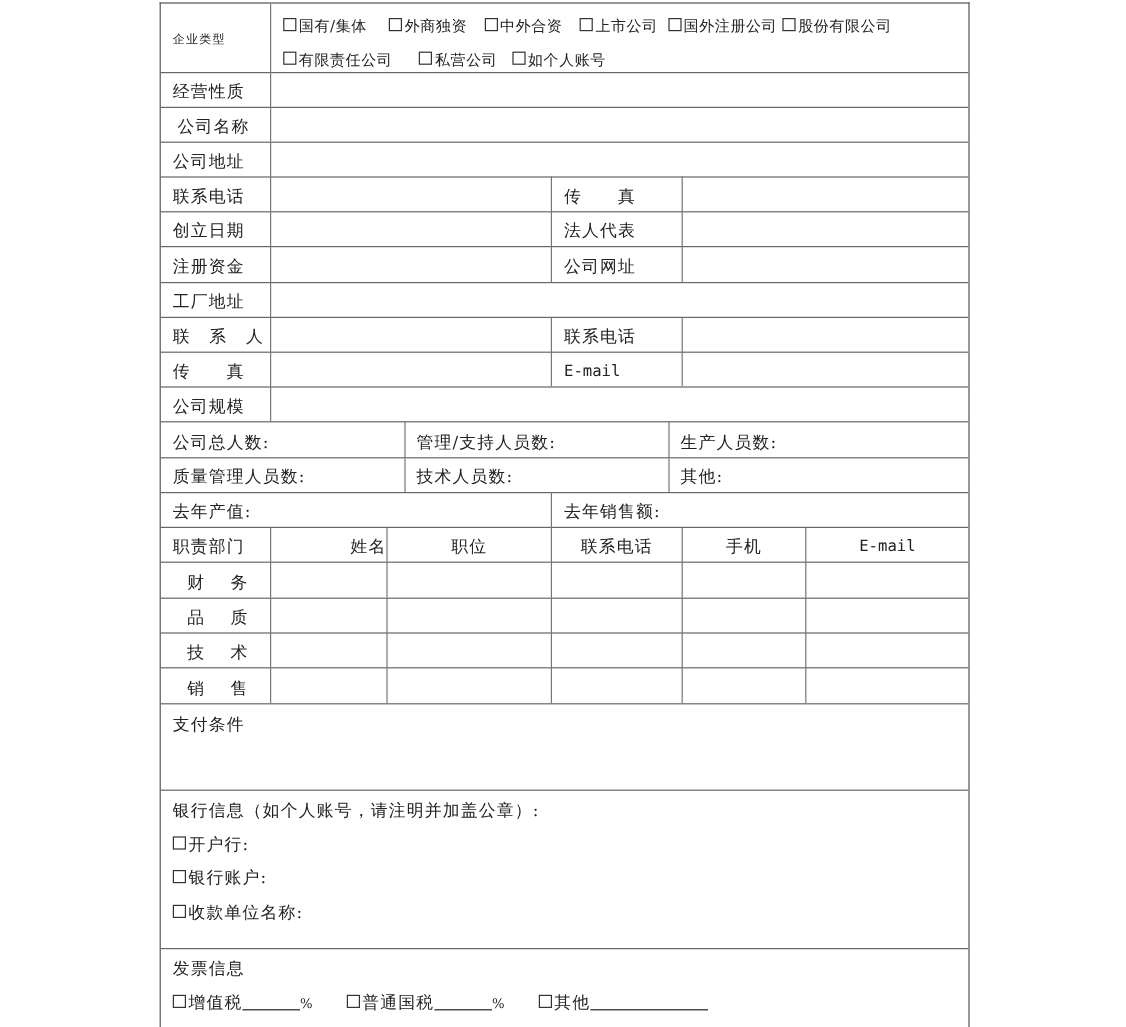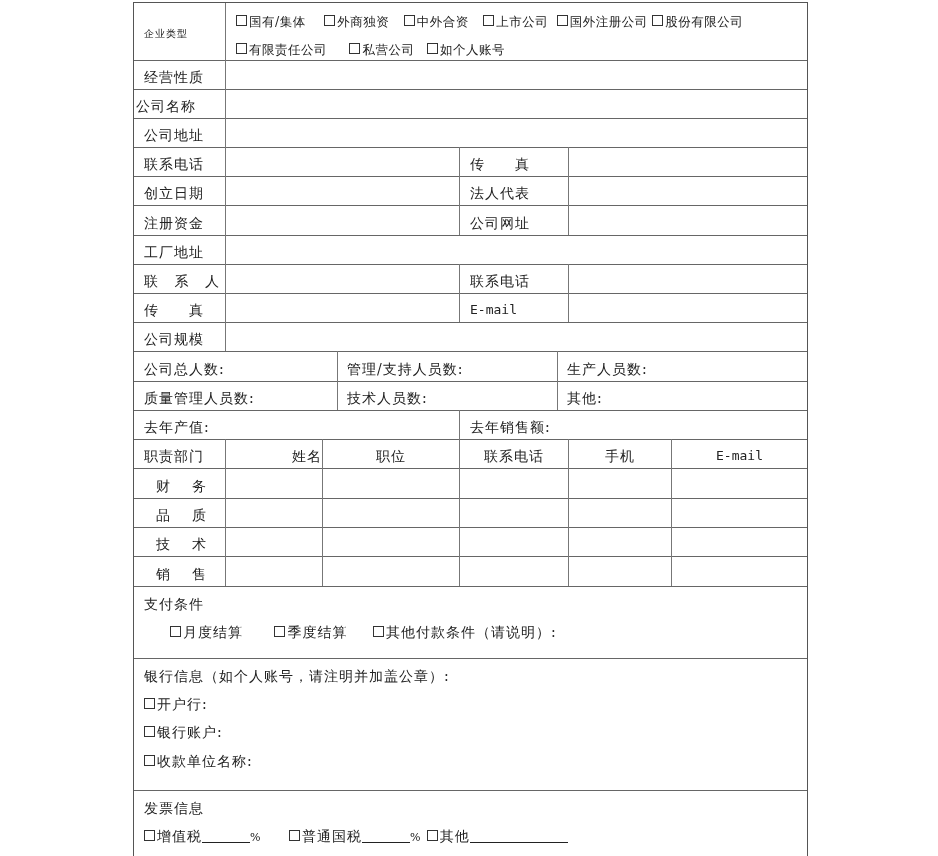--- a/index.html
+++ b/index.html
@@ -70,21 +70,21 @@
     <span style=""><span class="box"></span><span>股份有限公司</span></span>
   </div>
   <div class="t s" style="left:102px; top:38px">
     <span><span class="box"></span><span>有限责任公司</span></span>
     <span style="margin-left:18px"><span class="box"></span><span>私营公司</span></span>
     <span style="margin-left:8px"><span class="box"></span><span>如个人账号</span></span>
   </div>
 
   <div class="t" style="left:10px; top:65px">经营性质</div>
 
-  <div class="t" style="left:2px; top:94px">公司名称</div>
+  <div class="t" style="left:14px; top:94px">公司名称</div>
   <div class="t" style="left:100px; top:94px; width:565px; height:18px"></div>
   <div class="t" style="left:10px; top:123px">公司地址</div>
   <div class="t" style="left:100px; top:123px; width:565px; height:18px"></div>
 
   <div class="t" style="left:10px; top:152px">联系电话</div>
   <div class="t" style="left:100px; top:152px; width:220px; height:18px"></div>
   <div class="t" style="left:336px; top:152px">传　　真</div>
   <div class="t" style="left:442px; top:152px; width:225px; height:18px"></div>
 
   <div class="t" style="left:10px; top:181px">创立日期</div>
@@ -129,30 +129,25 @@
   <div class="t" style="left:326px; top:444px; width:108px; text-align:center">联系电话</div>
   <div class="t" style="left:435px; top:444px; width:102px; text-align:center">手机</div>
   <div class="t mono" style="left:538px; top:444px; width:135px; text-align:center">E-mail</div>
 
   <div class="t" style="left:22px; top:474px; letter-spacing:4px">财　务</div>
   <div class="t" style="left:22px; top:503px; letter-spacing:4px">品　质</div>
   <div class="t" style="left:22px; top:532px; letter-spacing:4px">技　术</div>
   <div class="t" style="left:22px; top:562px; letter-spacing:4px">销　售</div>
 
   <div class="t" style="left:10px; top:592px">支付条件</div>
-  <div class="t" style="left:36px; top:620px">
-    <span><span class="box"></span><span>月度结算</span></span>
-    <span style="margin-left:26px"><span class="box"></span><span>季度结算</span></span>
-    <span style="margin-left:20px"><span class="box"></span><span>其他付款条件（请说明）:</span></span>
-  </div>
 
   <div class="t" style="left:10px; top:664px">银行信息（如个人账号，请注明并加盖公章）:</div>
   <div class="t" style="left:10px; top:692px"><span class="box"></span><span>开户行:</span></div>
   <div class="t" style="left:10px; top:720px"><span class="box"></span><span>银行账户:</span></div>
   <div class="t" style="left:10px; top:749px"><span class="box"></span><span>收款单位名称:</span></div>
 
   <div class="t" style="left:10px; top:796px">发票信息</div>
   <div class="t" style="left:10px; top:824px">
     <span><span class="box"></span><span>增值税</span></span><span class="uline" style="width:48px"></span><span style="font-size:11px">%</span>
     <span style="margin-left:22px"><span class="box"></span><span>普通国税</span></span><span class="uline" style="width:48px"></span><span style="font-size:11px">%</span>
-    <span style=""><span class="box"></span><span>其他</span></span><span class="uline" style="width:98px"></span>
+    <span style="margin-left:22px"><span class="box"></span><span>其他</span></span><span class="uline" style="width:98px"></span>
   </div>
 </div>
 
 </body></html>

